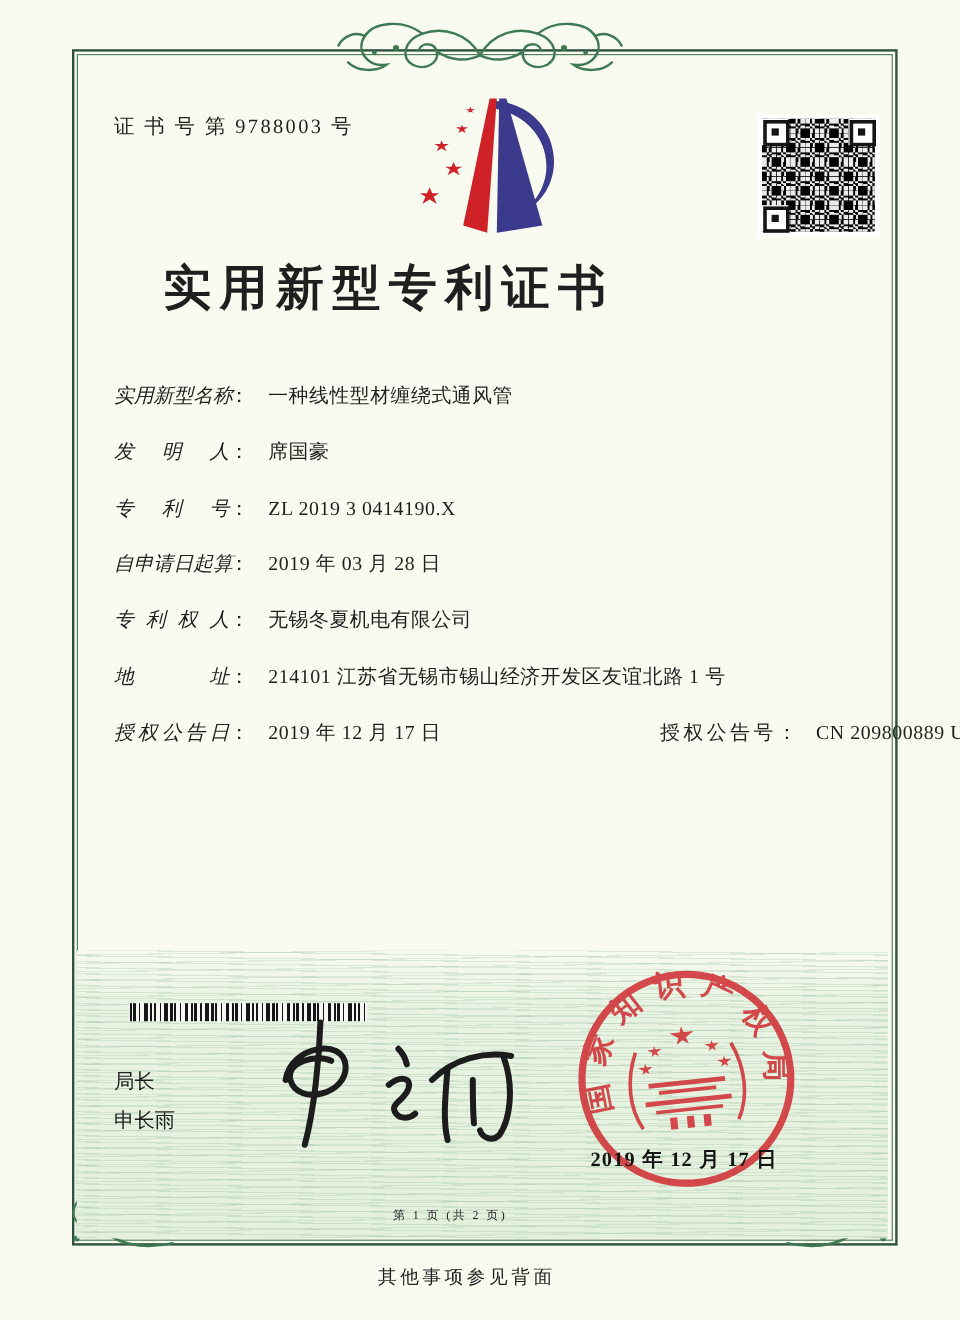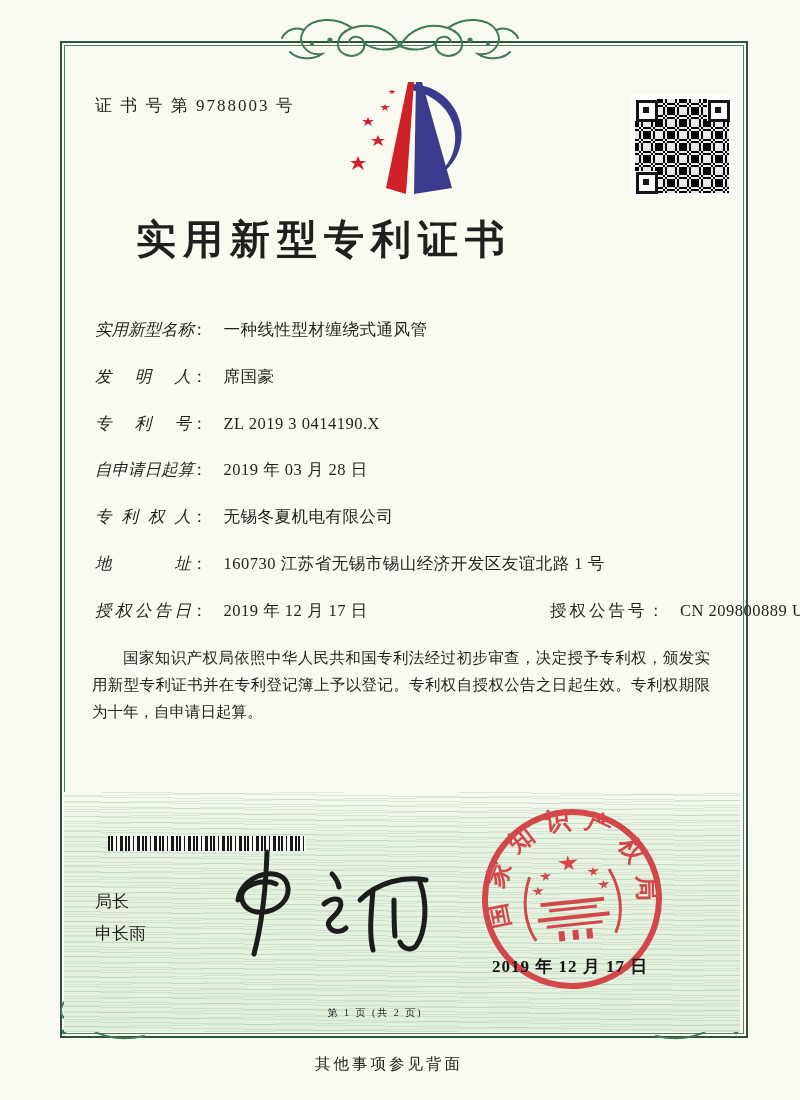--- a/index.html
+++ b/index.html
@@ -145,31 +145,30 @@
 <div class="abs field" style="top:413px">
   <span class="flabel">专利号</span><span class="fcolon">：</span><span class="fvalue">ZL 2019 3 0414190.X</span>
 </div>
 <div class="abs field" style="top:459px">
   <span class="flabel">自申请日起算</span><span class="fcolon">：</span><span class="fvalue">2019 年 03 月 28 日</span>
 </div>
 <div class="abs field" style="top:506px">
   <span class="flabel">专利权人</span><span class="fcolon">：</span><span class="fvalue">无锡冬夏机电有限公司</span>
 </div>
 <div class="abs field" style="top:553px">
-  <span class="flabel">地址</span><span class="fcolon">：</span><span class="fvalue">160730 江苏省无锡市锡山经济开发区友谊北路 1 号</span>
+  <span class="flabel">地址</span><span class="fcolon">：</span><span class="fvalue">214101 江苏省无锡市锡山经济开发区友谊北路 1 号</span>
 </div>
 <div class="abs field" style="top:600px">
   <span class="flabel">授权公告日</span><span class="fcolon">：</span><span class="fvalue">2019 年 12 月 17 日</span>
   <span class="abs field2">
     <span class="flabel2">授权公告号</span><span class="fcolon">：</span><span class="fvalue">CN 209800889 U</span>
   </span>
 </div>
 
 <div class="abs bodytext">
-  <p>国家知识产权局依照中华人民共和国专利法经过初步审查，决定授予专利权，颁发实用新型专利证书并在专利登记簿上予以登记。专利权自授权公告之日起生效。专利权期限为十年，自申请日起算。</p>
 </div>
 
 <div class="abs greenzone"></div>
 
 <div class="abs barcode"></div>
 
 <div class="abs signer">
   <div>局长</div>
   <div>申长雨</div>
 </div>

